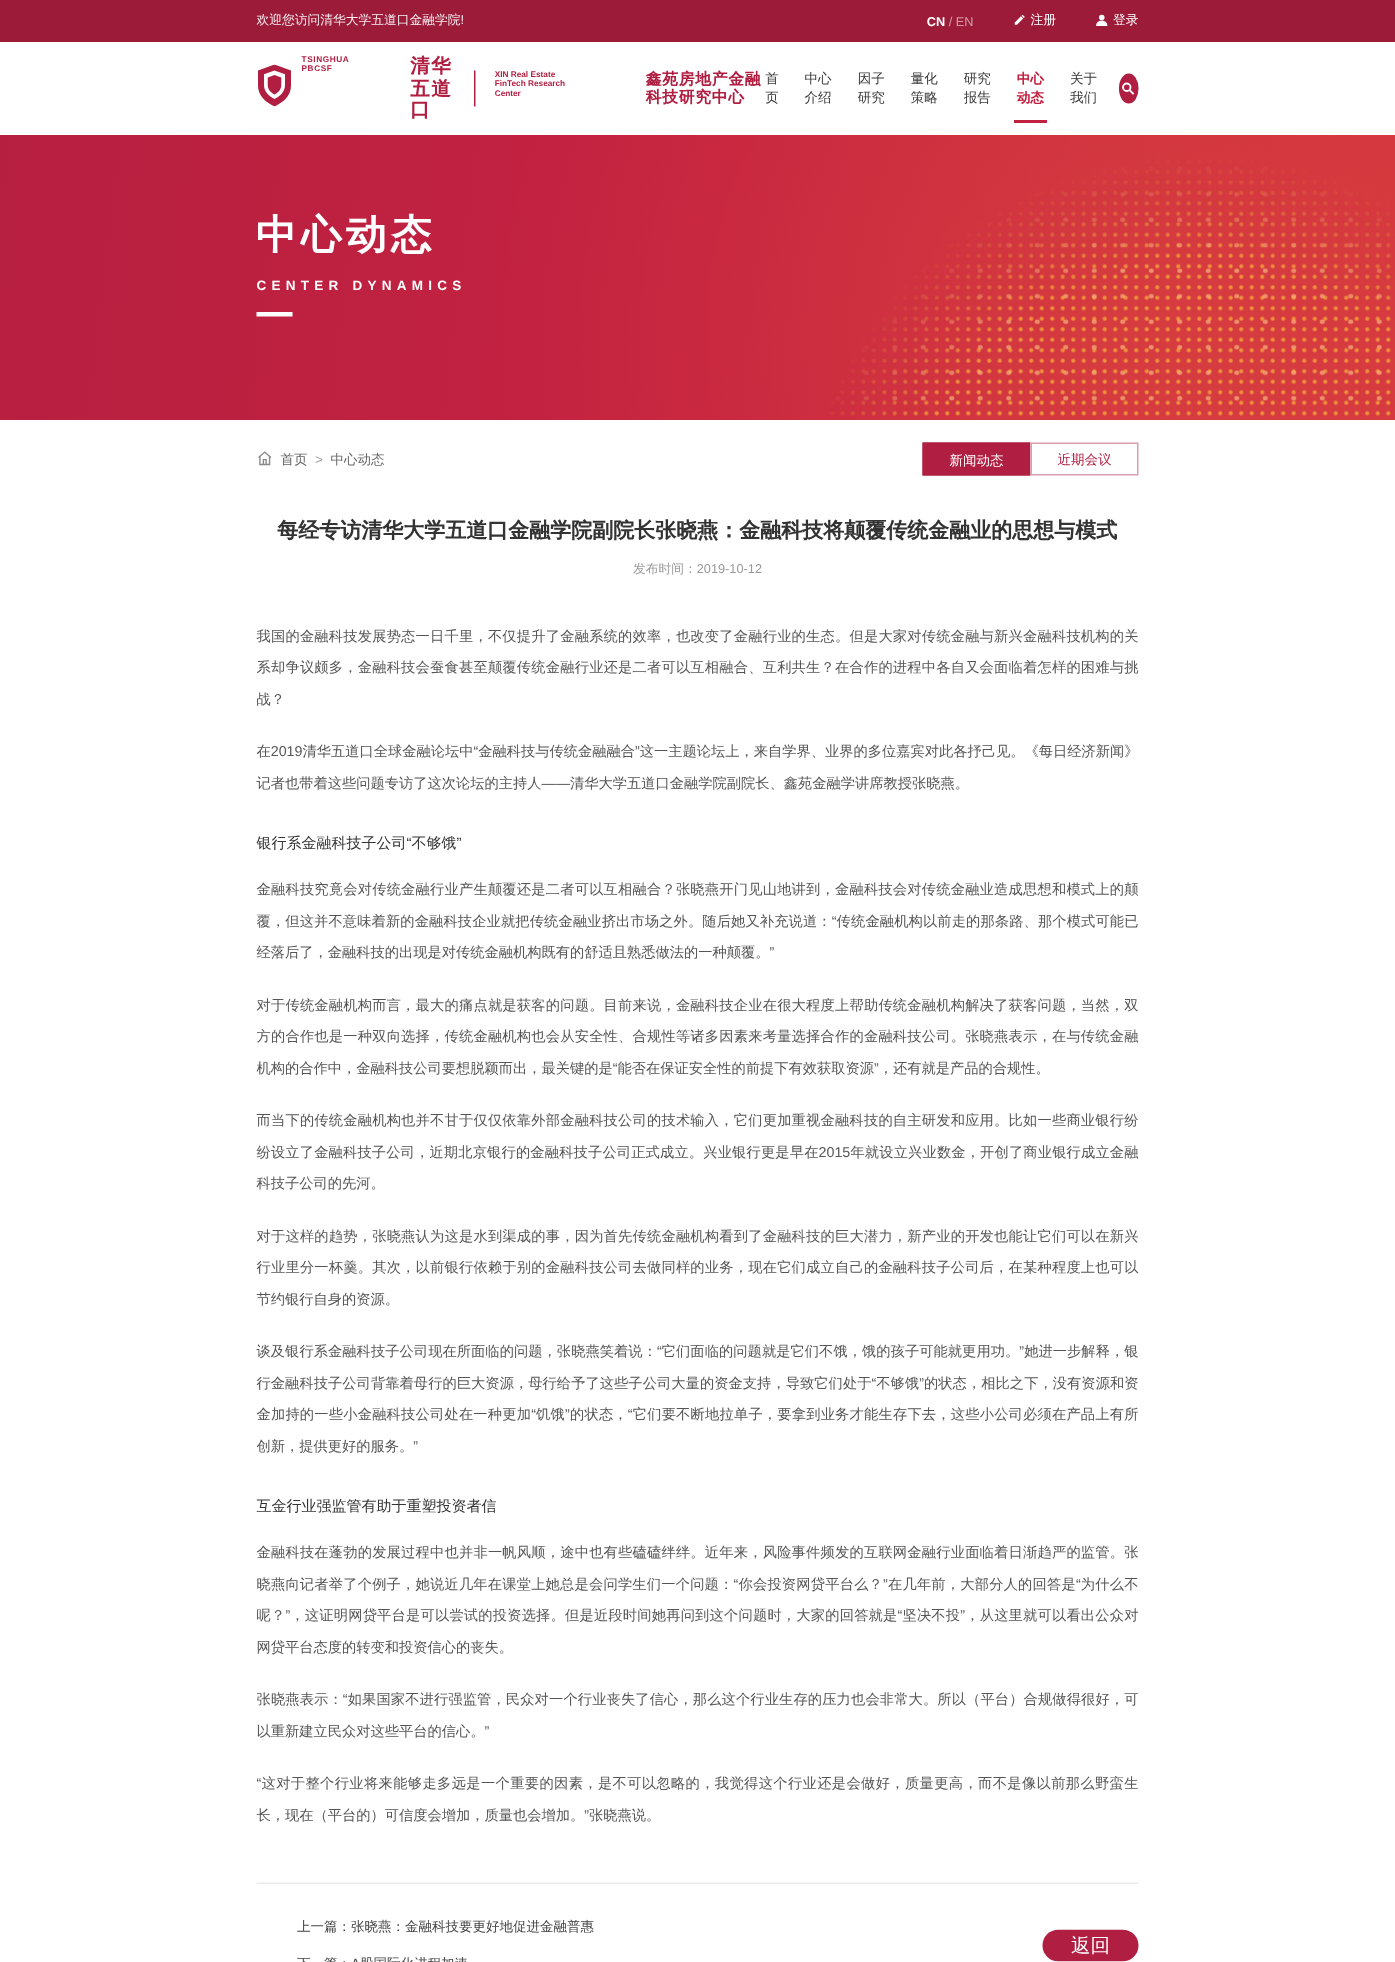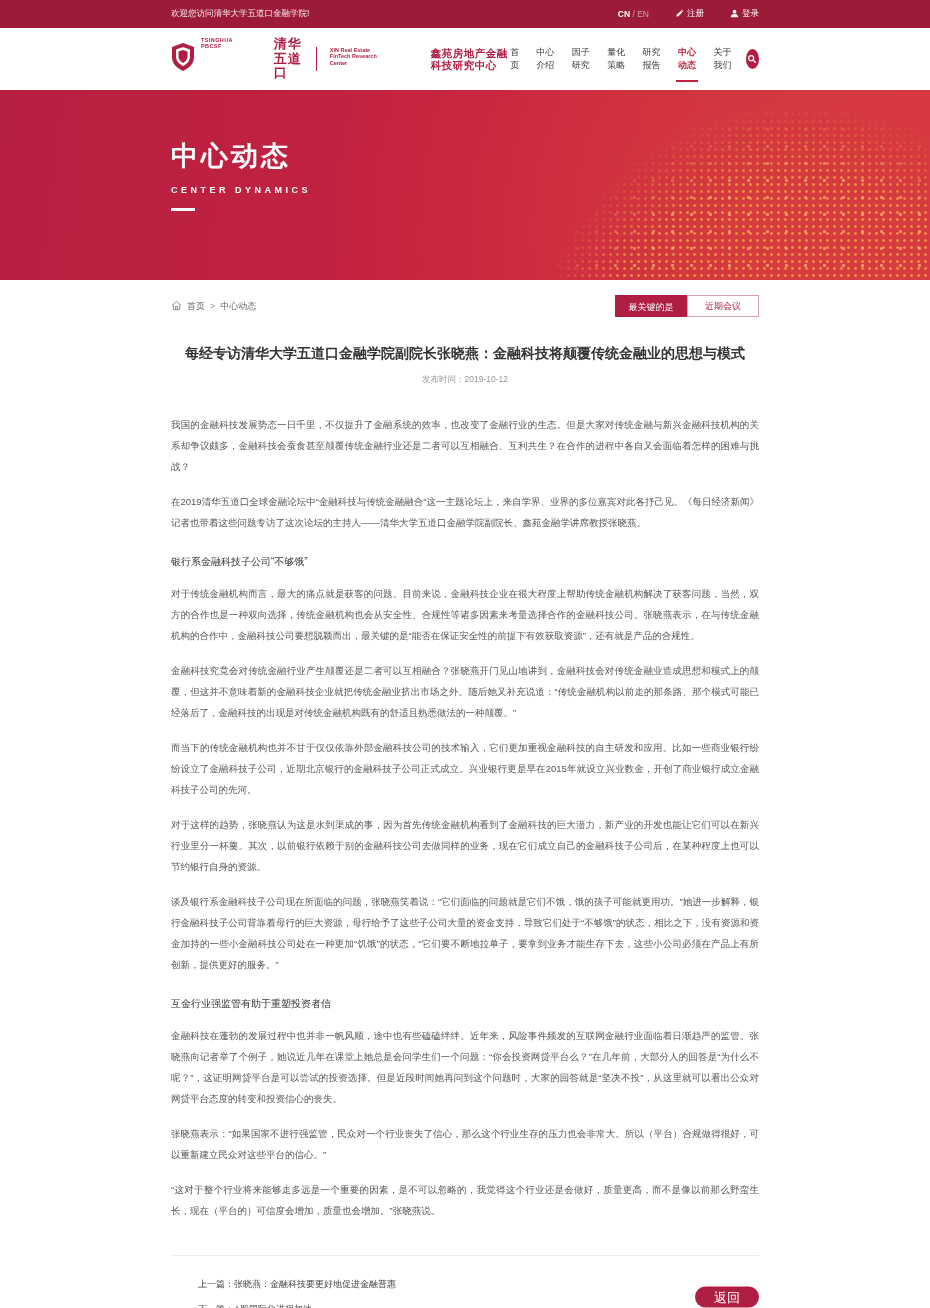--- a/index.html
+++ b/index.html
@@ -165,36 +165,36 @@
     <span><svg viewBox="0 0 24 24" width="11" height="11" fill="none" stroke="#888" stroke-width="2">
           <path d="M3 11 L12 3 L21 11"></path>
           <path d="M5 9.5 V21 H19 V9.5"></path>
           <path d="M10 21 V14 H14 V21"></path>
         </svg></span>
     <a>首页</a>
     <span class="sep">&gt;</span>
     <span>中心动态</span>
   </div>
   <div class="tabs">
-      <a class="tab active">最关键的是</a>
+      <a class="tab active">新闻动态</a>
       <a class="tab">近期会议</a>
     </div>
 </div>
 
 <div class="container article">
   <h1 class="article-title">每经专访清华大学五道口金融学院副院长张晓燕：金融科技将颠覆传统金融业的思想与模式</h1>
   <div class="article-meta">
     <span>发布时间：</span><span>2019-10-12</span>
   </div>
   <div class="article-body">
       <p class="para">我国的金融科技发展势态一日千里，不仅提升了金融系统的效率，也改变了金融行业的生态。但是大家对传统金融与新兴金融科技机构的关系却争议颇多，金融科技会蚕食甚至颠覆传统金融行业还是二者可以互相融合、互利共生？在合作的进程中各自又会面临着怎样的困难与挑战？</p>
       <p class="para">在2019清华五道口全球金融论坛中“金融科技与传统金融融合”这一主题论坛上，来自学界、业界的多位嘉宾对此各抒己见。《每日经济新闻》记者也带着这些问题专访了这次论坛的主持人——清华大学五道口金融学院副院长、鑫苑金融学讲席教授张晓燕。</p>
       <h3 class="sec-heading">银行系金融科技子公司“不够饿”</h3>
+      <p class="para">金融科技究竟会对传统金融行业产生颠覆还是二者可以互相融合？张晓燕开门见山地讲到，金融科技会对传统金融业造成思想和模式上的颠覆，但这并不意味着新的金融科技企业就把传统金融业挤出市场之外。随后她又补充说道：“传统金融机构以前走的那条路、那个模式可能已经落后了，金融科技的出现是对传统金融机构既有的舒适且熟悉做法的一种颠覆。”</p>
       <p class="para">对于传统金融机构而言，最大的痛点就是获客的问题。目前来说，金融科技企业在很大程度上帮助传统金融机构解决了获客问题，当然，双方的合作也是一种双向选择，传统金融机构也会从安全性、合规性等诸多因素来考量选择合作的金融科技公司。张晓燕表示，在与传统金融机构的合作中，金融科技公司要想脱颖而出，最关键的是“能否在保证安全性的前提下有效获取资源”，还有就是产品的合规性。</p>
-      <p class="para">金融科技究竟会对传统金融行业产生颠覆还是二者可以互相融合？张晓燕开门见山地讲到，金融科技会对传统金融业造成思想和模式上的颠覆，但这并不意味着新的金融科技企业就把传统金融业挤出市场之外。随后她又补充说道：“传统金融机构以前走的那条路、那个模式可能已经落后了，金融科技的出现是对传统金融机构既有的舒适且熟悉做法的一种颠覆。”</p>
       <p class="para">而当下的传统金融机构也并不甘于仅仅依靠外部金融科技公司的技术输入，它们更加重视金融科技的自主研发和应用。比如一些商业银行纷纷设立了金融科技子公司，近期北京银行的金融科技子公司正式成立。兴业银行更是早在2015年就设立兴业数金，开创了商业银行成立金融科技子公司的先河。</p>
       <p class="para">对于这样的趋势，张晓燕认为这是水到渠成的事，因为首先传统金融机构看到了金融科技的巨大潜力，新产业的开发也能让它们可以在新兴行业里分一杯羹。其次，以前银行依赖于别的金融科技公司去做同样的业务，现在它们成立自己的金融科技子公司后，在某种程度上也可以节约银行自身的资源。</p>
       <p class="para">谈及银行系金融科技子公司现在所面临的问题，张晓燕笑着说：“它们面临的问题就是它们不饿，饿的孩子可能就更用功。”她进一步解释，银行金融科技子公司背靠着母行的巨大资源，母行给予了这些子公司大量的资金支持，导致它们处于“不够饿”的状态，相比之下，没有资源和资金加持的一些小金融科技公司处在一种更加“饥饿”的状态，“它们要不断地拉单子，要拿到业务才能生存下去，这些小公司必须在产品上有所创新，提供更好的服务。”</p>
       <h3 class="sec-heading">互金行业强监管有助于重塑投资者信</h3>
       <p class="para">金融科技在蓬勃的发展过程中也并非一帆风顺，途中也有些磕磕绊绊。近年来，风险事件频发的互联网金融行业面临着日渐趋严的监管。张晓燕向记者举了个例子，她说近几年在课堂上她总是会问学生们一个问题：“你会投资网贷平台么？”在几年前，大部分人的回答是“为什么不呢？”，这证明网贷平台是可以尝试的投资选择。但是近段时间她再问到这个问题时，大家的回答就是“坚决不投”，从这里就可以看出公众对网贷平台态度的转变和投资信心的丧失。</p>
       <p class="para">张晓燕表示：“如果国家不进行强监管，民众对一个行业丧失了信心，那么这个行业生存的压力也会非常大。所以（平台）合规做得很好，可以重新建立民众对这些平台的信心。”</p>
       <p class="para">“这对于整个行业将来能够走多远是一个重要的因素，是不可以忽略的，我觉得这个行业还是会做好，质量更高，而不是像以前那么野蛮生长，现在（平台的）可信度会增加，质量也会增加。”张晓燕说。</p>
     </div>
   <hr class="article-divider">
   <div class="pn-row">

